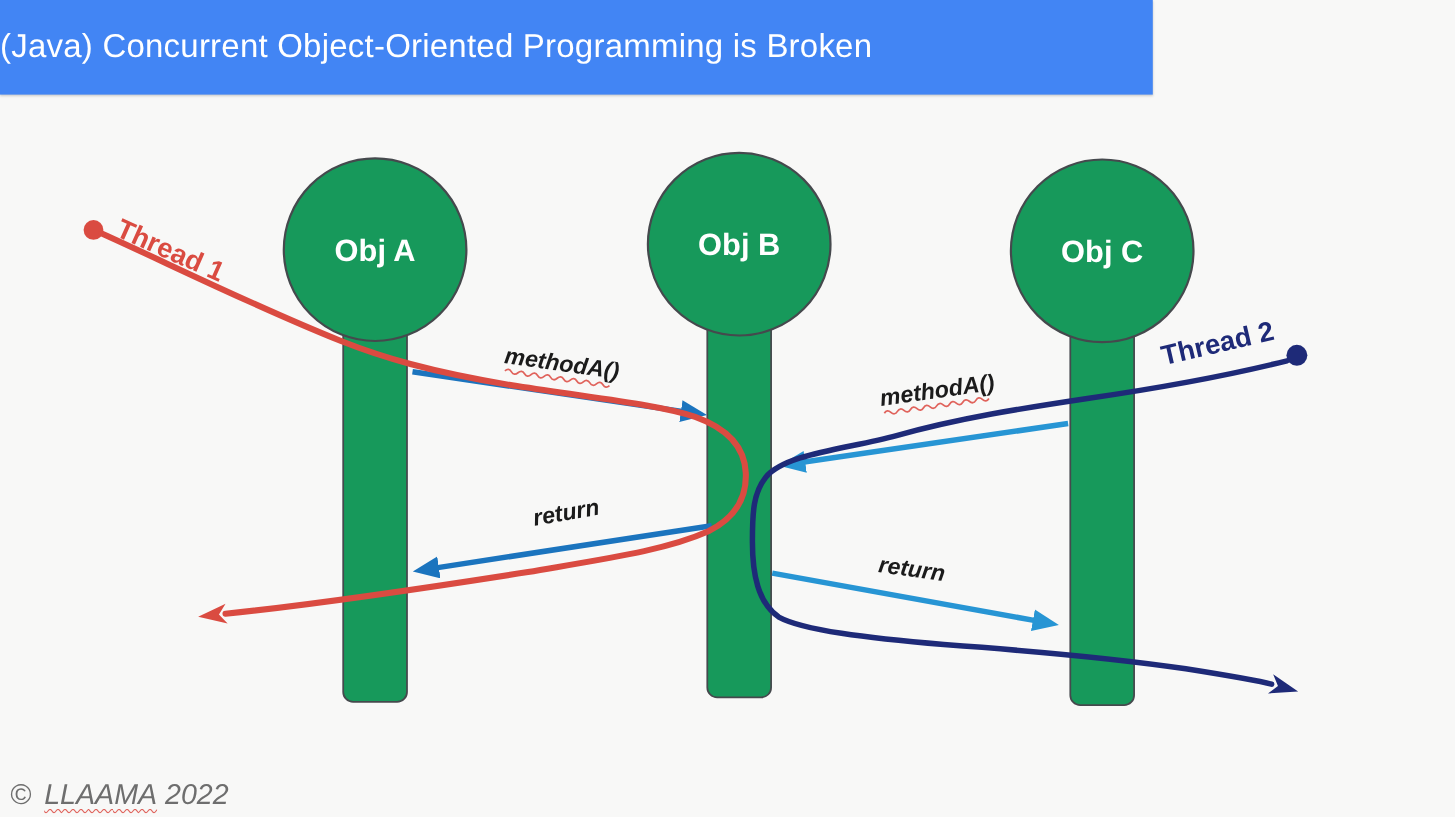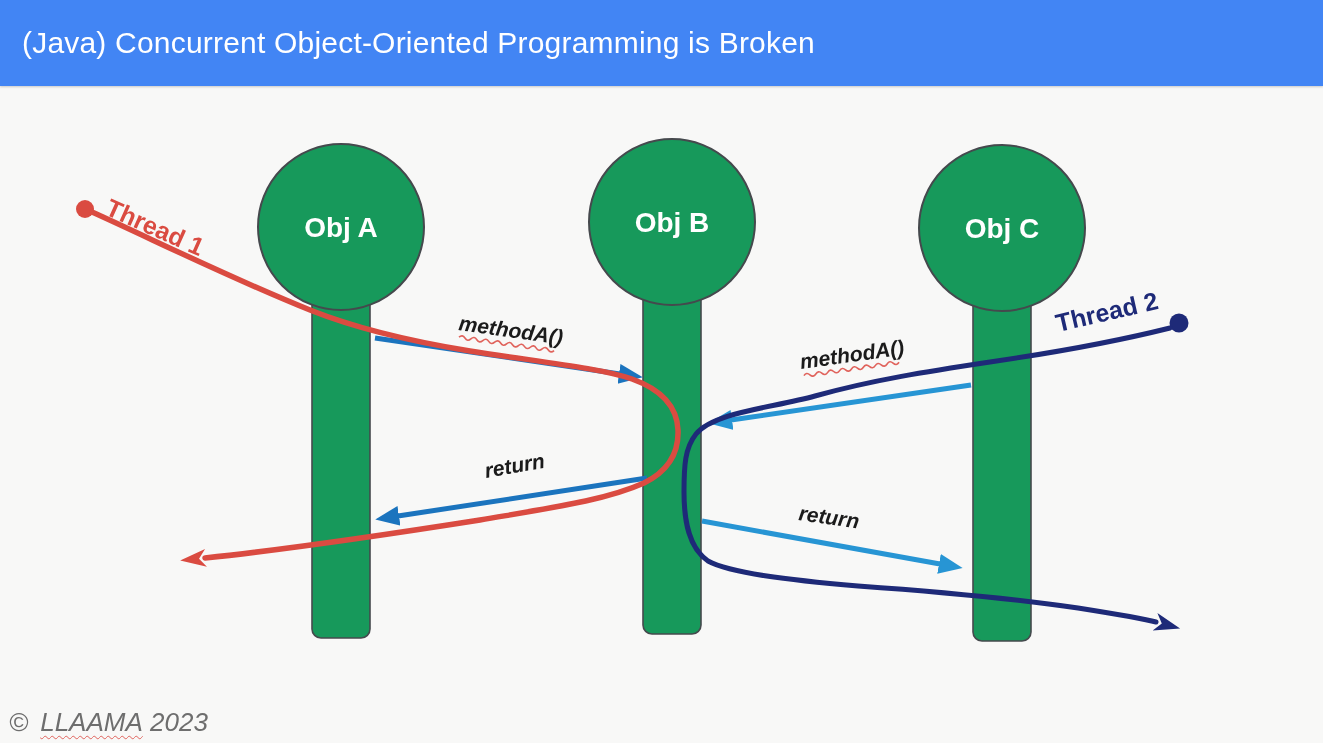--- a/index.html
+++ b/index.html
@@ -4,22 +4,22 @@
 <style>
   :root{
     --header-blue:#4285F4; --background:#F8F8F7; --green:#17995B; --outline:#45494D;
     --red:#DA4B41; --navy:#1E2A78; --arrow-blue-left:#1B74BE; --arrow-blue-right:#2795D4;
     --label-black:#1B1B1B; --squiggle-red:#E0635C; --copyright-gray:#6E6E6E;
   }
   *{margin:0;padding:0;box-sizing:border-box;}
   html,body{width:1323px;height:743px;}
   body{font-family:"Liberation Sans",sans-serif;background:var(--background);position:relative;overflow:hidden;}
   .slide{position:absolute;inset:0;background:var(--background);}
-  .header{position:absolute;left:0;top:0;width:1323px;height:86px;background:var(--header-blue);
-          display:flex;align-items:center;padding-left:22px;z-index:2;
+  .header{position:absolute;left:0;top:0;width:1048px;height:86px;background:var(--header-blue);
+          display:flex;align-items:center;z-index:2;
           box-shadow:0 1px 2px rgba(60,64,67,.25);}
   .header-title{color:#FFFFFF;font-size:30px;font-weight:400;letter-spacing:.2px;}
   svg.diagram{position:absolute;left:0;top:0;z-index:1;}
   .obj-label{fill:#FFFFFF;font-size:28px;font-weight:700;text-anchor:middle;}
   .thread-label{font-size:25px;font-weight:700;}
   .msg-label{fill:var(--label-black);font-size:21px;font-weight:700;font-style:italic;}
   .squiggle{fill:none;stroke:var(--squiggle-red);stroke-width:1.6;}
   .copyright{position:absolute;left:9px;top:707px;z-index:2;color:var(--copyright-gray);
              font-size:26px;font-style:italic;display:flex;gap:12px;align-items:baseline;}
   .copyright .wavy{text-decoration:underline;text-decoration-style:wavy;
@@ -116,16 +116,16 @@
         <path class="squiggle" d="M2 7 q3 -3.5 6 0 t6 0 t6 0 t6 0 t6 0 t6 0 t6 0 t6 0 t6 0 t6 0 t6 0 t6 0 t6 0 t6 0 t6 0 t6 0"></path>
       </g>
       <g transform="translate(798,520) rotate(8)">
         <text class="msg-label">return</text>
       </g>
     </g>
   </svg>
 
   <div class="copyright">
     <span>©</span>
-    <span><span class="wavy">LLAAMA</span><span>&nbsp;</span><span>2023</span></span>
+    <span><span class="wavy">LLAAMA</span><span>&nbsp;</span><span>2022</span></span>
   </div>
 
 </div>
 
 </body></html>

